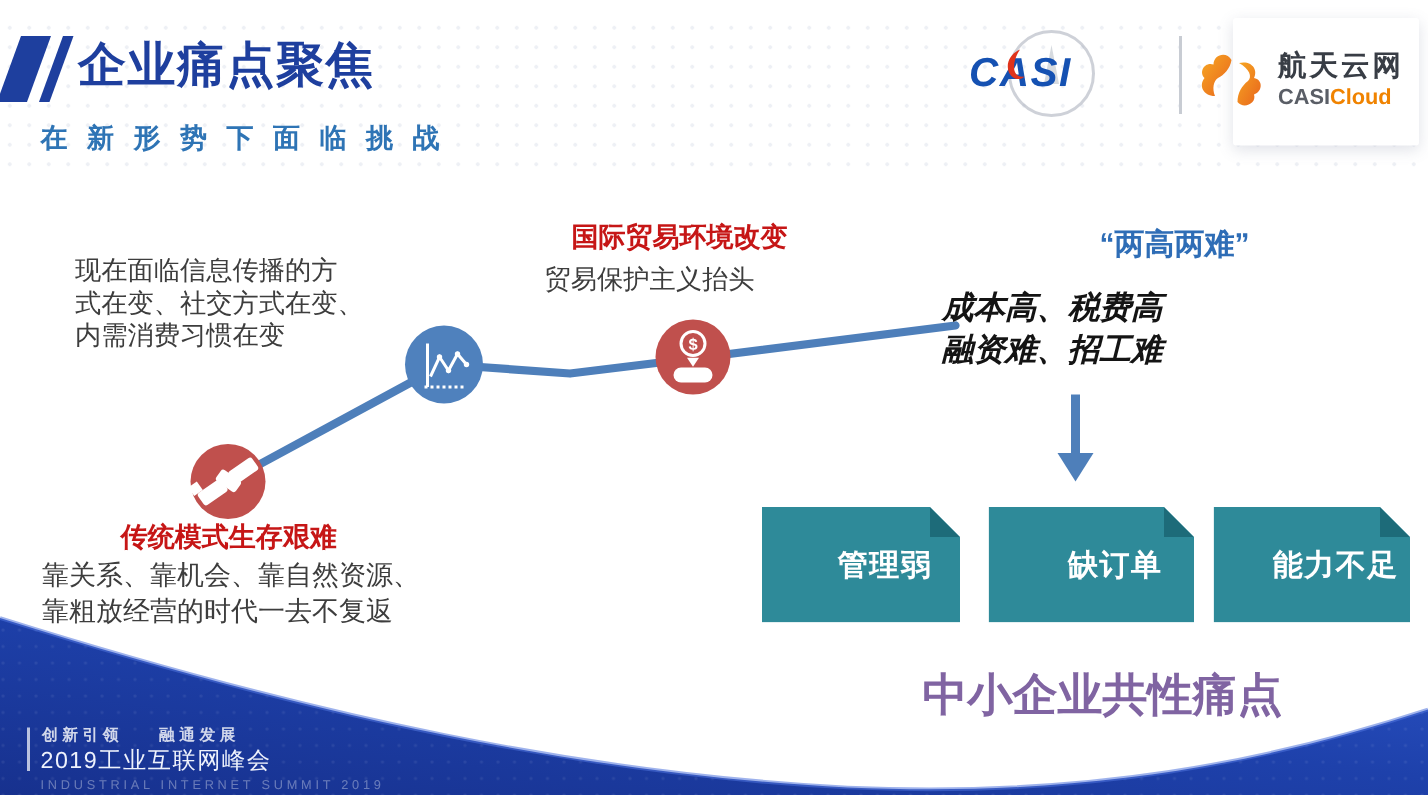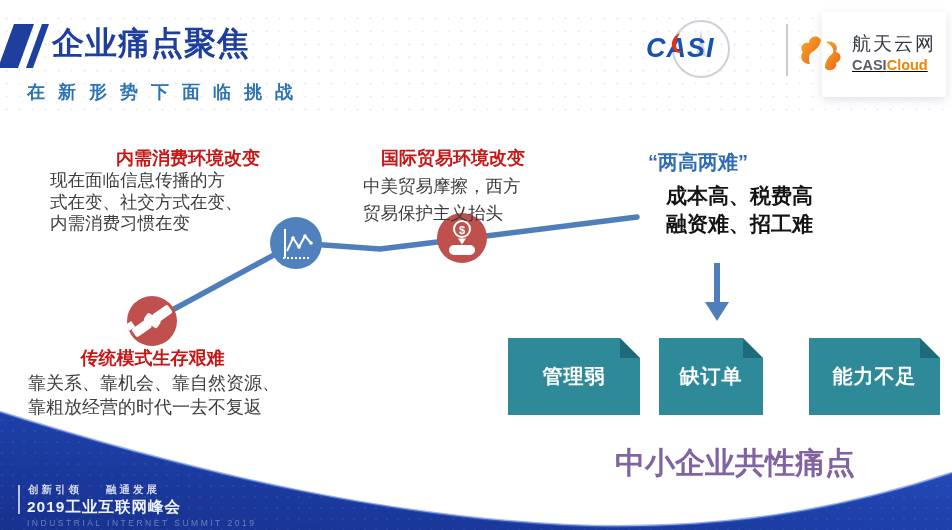--- a/index.html
+++ b/index.html
@@ -23,60 +23,60 @@
   .casic-emblem{left:672px;top:20px;width:54px;height:54px;border:2px solid rgba(165,172,184,.55);
     border-radius:50%;z-index:2;}
   .casic-emblem:after{content:"";position:absolute;left:22px;top:8px;width:0;height:0;
     border-left:5px solid transparent;border-right:5px solid transparent;border-bottom:26px solid rgba(165,172,184,.45);}
   .casic-text{left:646px;top:33px;font-size:27px;font-weight:800;font-style:italic;color:#1551b2;z-index:3;letter-spacing:1px;}
   .casic-flame{left:666px;top:31px;z-index:4;}
   .logo-divider{left:786px;top:24px;width:2px;height:52px;background:#c8ccd3;z-index:2;}
   .cloud-card{left:822px;top:12px;width:124px;height:85px;background:#fff;border-radius:2px;
     box-shadow:0 3px 10px rgba(100,110,140,.20);z-index:2;}
   .cloud-icon{left:796px;top:30px;z-index:3;}
-  .cloud-cn{left:852px;top:31px;font-size:19px;font-weight:400;color:#383d45;letter-spacing:2px;z-index:3;white-space:nowrap;}
-  .cloud-en{left:852px;top:57px;font-size:14.5px;font-weight:800;z-index:3;white-space:nowrap;text-decoration:underline;}
+  .cloud-cn{left:852px;top:31px;font-size:19px;font-weight:700;color:#383d45;letter-spacing:2px;z-index:3;white-space:nowrap;}
+  .cloud-en{left:852px;top:57px;font-size:14.5px;font-weight:800;z-index:3;white-space:nowrap;}
   .cloud-en .gray{color:#5a5e66;}
   .cloud-en .orange{color:#f08300;}
 
   
   .node-title{font-weight:bold;color:#c61616;text-align:center;z-index:3;}
   .node-body{color:#3d3d3d;z-index:3;}
   .n1-title{left:64px;top:146px;width:248px;font-size:18px;}
   .n1-body{left:50px;top:170px;width:260px;font-size:17.5px;line-height:21.5px;}
   .n2-title{left:358px;top:146px;width:190px;font-size:18px;}
   .n2-body{left:363px;top:173px;width:200px;font-size:17.5px;line-height:27px;}
-  .th-title{left:648px;top:149px;width:185px;font-size:20px;font-weight:bold;color:#2e6db6;text-align:left;z-index:3;}
-  .th-body{left:628px;top:182px;width:185px;font-size:21px;font-weight:800;color:#141414;text-align:right;line-height:28px;z-index:3;}
+  .th-title{left:648px;top:149px;width:185px;font-size:20px;font-weight:bold;color:#2e6db6;text-align:right;z-index:3;}
+  .th-body{left:628px;top:192px;width:185px;font-size:21px;font-weight:800;color:#141414;text-align:left;line-height:28px;z-index:3;font-style:italic;}
   .n4-title{left:55px;top:346px;width:195px;font-size:18px;}
   .n4-body{left:28px;top:371px;width:305px;font-size:18px;line-height:24px;}
 
   
   .pain-box{top:338px;height:77px;background:#2e8a99;z-index:3;
     clip-path:polygon(0 0,calc(100% - 20px) 0,100% 20px,100% 100%,0 100%);}
   .pain-box .flap{position:absolute;right:0;top:0;width:20px;height:20px;background:#1d6b79;
     clip-path:polygon(0 0,100% 100%,0 100%);}
   .pain-box .label{position:absolute;left:0;top:0;width:100%;height:100%;display:flex;
-    align-items:center;justify-content:center;color:#ffffff;font-size:20px;font-weight:bold;letter-spacing:1px;}
+    align-items:center;justify-content:center;color:#ffffff;font-size:20px;font-weight:bold;letter-spacing:1px;padding-left:16px;}
   .box1{left:508px;width:132px;}
-  .box2{left:659px;width:104px;}
+  .box2{left:659px;width:137px;}
   .box3{left:809px;width:131px;text-align:right;}
 
   .caption{left:600px;top:443px;width:270px;text-align:center;font-size:30px;font-weight:800;color:#8064a2;z-index:3;}
 
   
   .connector-layer{left:0;top:0;width:952px;height:530px;z-index:2;pointer-events:none;}
 
   
   .footer-layer{left:0;top:0;width:952px;height:530px;z-index:1;pointer-events:none;}
   .f-bar{left:18px;top:485px;width:2px;height:29px;background:rgba(255,255,255,.7);z-index:3;}
   .f-slogans{left:28px;top:483px;font-size:10.5px;font-weight:bold;color:rgba(255,255,255,.8);
     letter-spacing:3px;z-index:3;white-space:nowrap;}
   .f-slogans .gap{display:inline-block;width:24px;}
-  .f-event{left:27px;top:497px;font-size:15.5px;font-weight:700;color:#eef2fc;letter-spacing:1px;z-index:3;white-space:nowrap;}
+  .f-event{left:27px;top:497px;font-size:15.5px;font-weight:400;color:#eef2fc;letter-spacing:1px;z-index:3;white-space:nowrap;}
   .f-en{left:27px;top:518px;font-size:8.5px;color:rgba(255,255,255,.35);letter-spacing:2.5px;z-index:3;white-space:nowrap;}
 </style>
 </head>
 <body>
 
 <div id="page">
 
   <div class="abs header-dots"></div>
 
   <svg class="abs footer-layer" viewBox="0 0 952 530" width="952" height="530">
@@ -155,30 +155,28 @@
         <rect x="-24" y="-12" width="7" height="7" transform="rotate(-35)"></rect>
       </g>
     </g>
 
     <g>
       <line x1="717" y1="263" x2="717" y2="304" stroke="#4e7fba" stroke-width="6"></line>
       <polygon points="717,321 705,302 729,302" fill="#4e7fba"></polygon>
     </g>
   </svg>
 
-  <div class="abs node-title n1-title">内需消费环境改变</div>
   <div class="abs node-body n1-body">
     <div>现在面临信息传播的方</div>
     <div>式在变、社交方式在变、</div>
     <div>内需消费习惯在变</div>
   </div>
 
   <div class="abs node-title n2-title">国际贸易环境改变</div>
   <div class="abs node-body n2-body">
-    <div>中美贸易摩擦，西方</div>
     <div>贸易保护主义抬头</div>
   </div>
 
   <div class="abs th-title">“两高两难”</div>
   <div class="abs th-body">
     <div>成本高、税费高</div>
     <div>融资难、招工难</div>
   </div>
 
   <div class="abs node-title n4-title">传统模式生存艰难</div>

